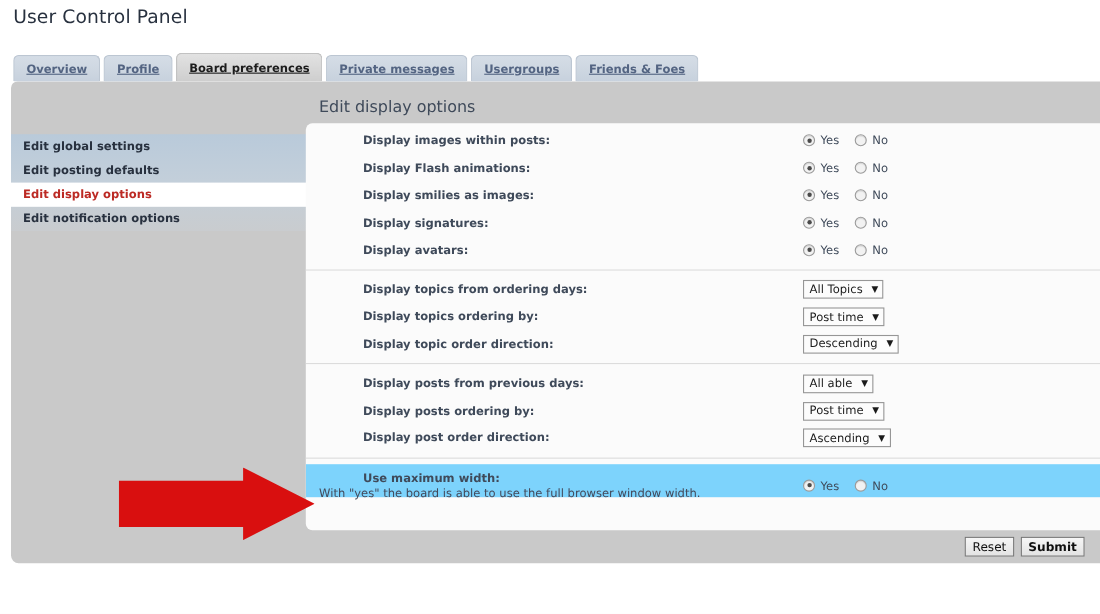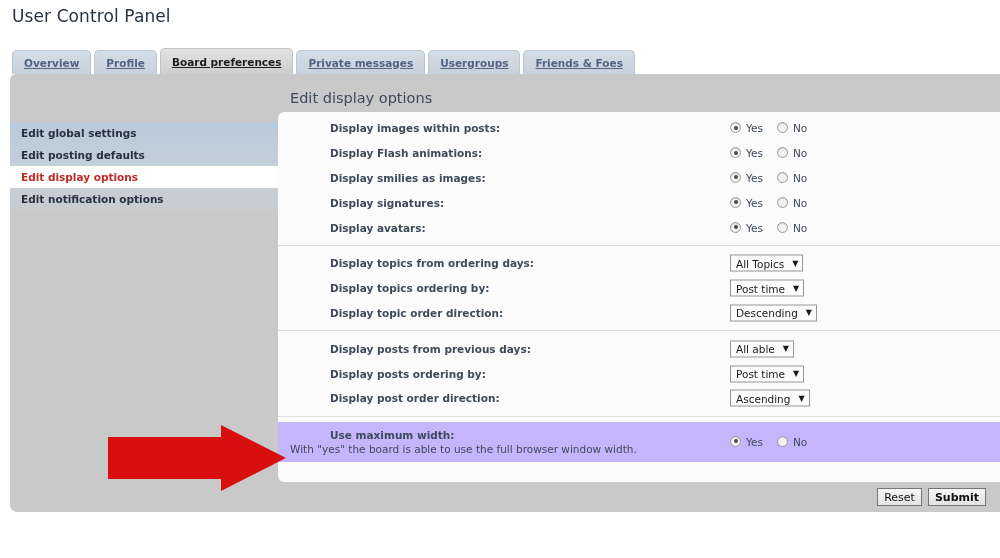--- a/index.html
+++ b/index.html
@@ -124,22 +124,22 @@
     padding-right: 0;
   }
   .row .label {
     font-size: 10.5px;
     font-weight: bold;
     color: #3f4a5a;
     white-space: nowrap;
     margin-left: 40px;
   }
   .row.highlight {
-    background: #c4b5fd;
-    height: 40px;
+    background: #7dd3fc;
+    height: 30px;
     align-items: flex-start;
     padding-top: 7px;
   }
   .row.highlight .labelwrap { display: flex; flex-direction: column; }
   .row .sublabel {
     font-size: 10.5px;
     font-weight: normal;
     color: #43495a;
     margin-top: 2px;
     white-space: nowrap;

